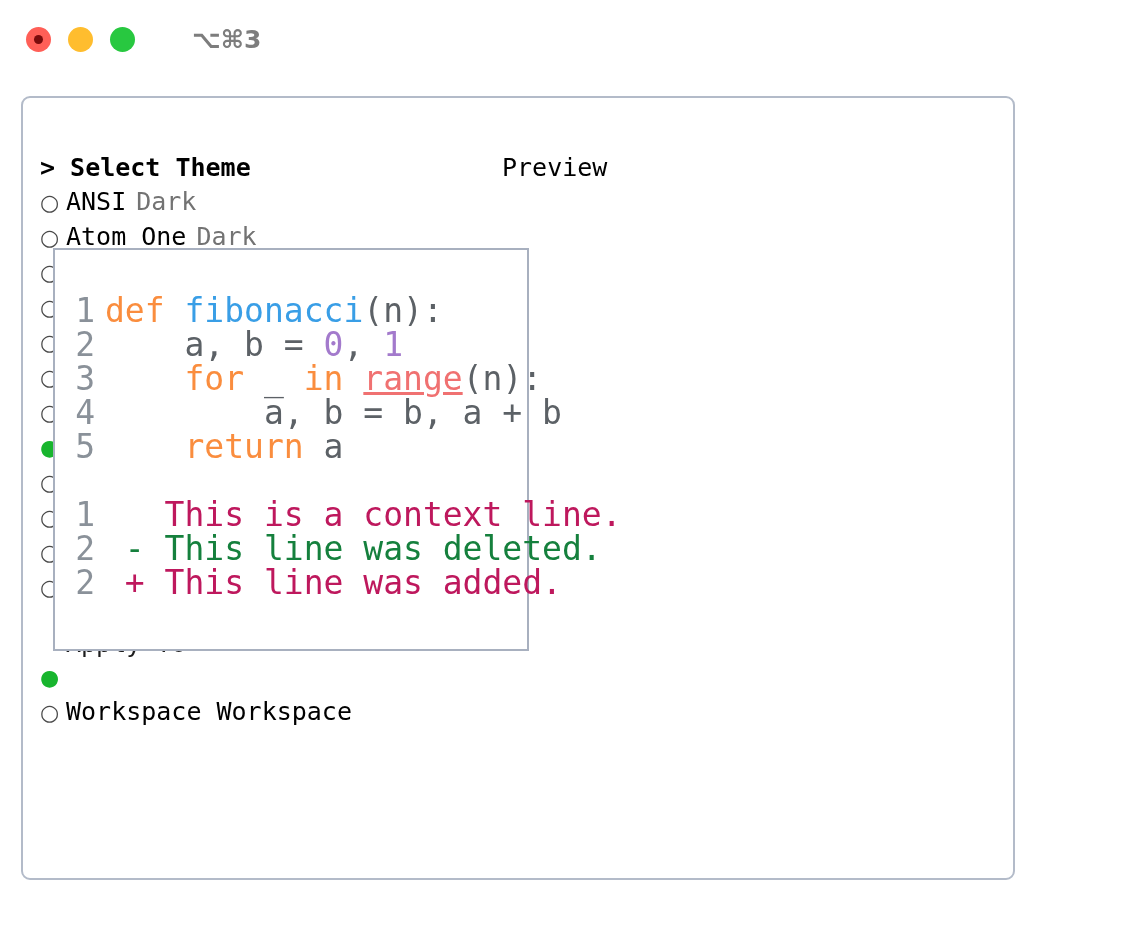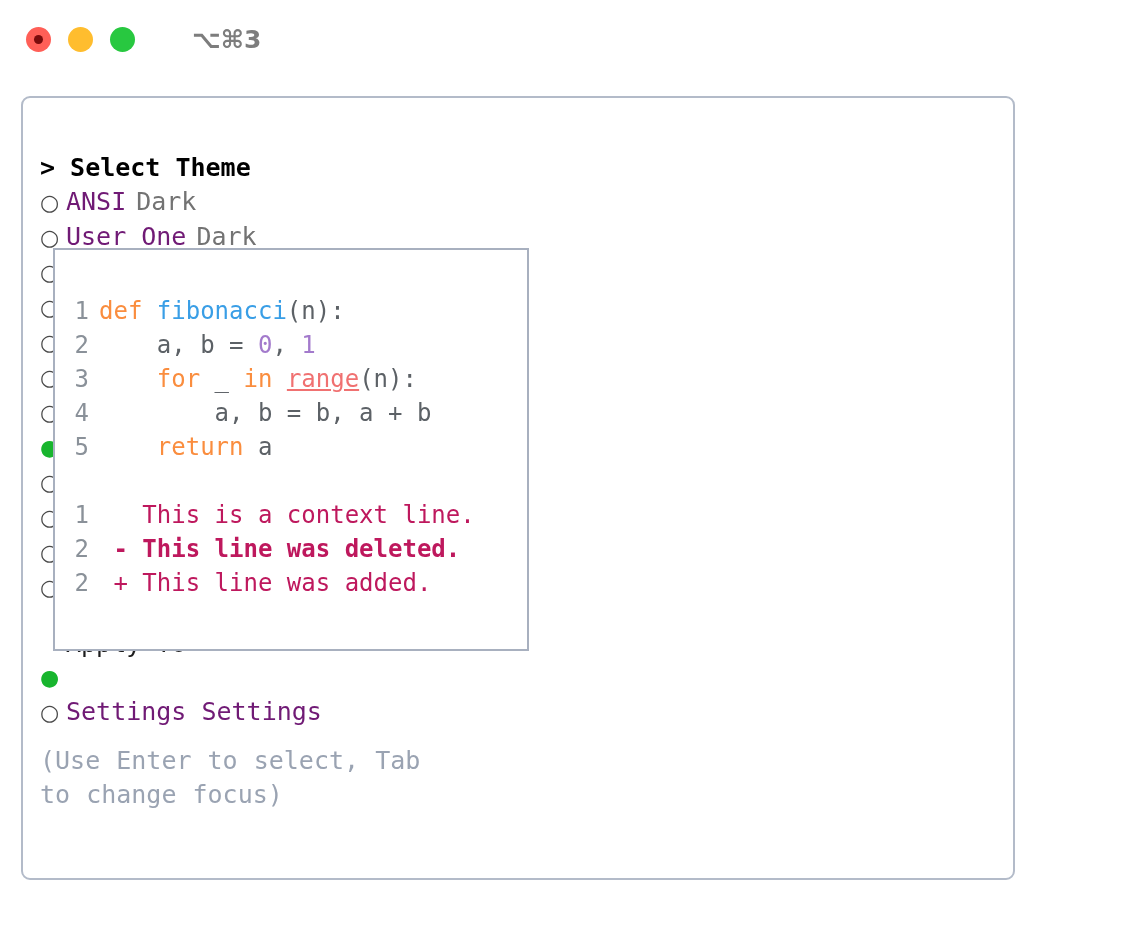--- a/index.html
+++ b/index.html
@@ -124,21 +124,21 @@
     white-space: pre;
   }
   .marker {
     width: 26px;
     flex: 0 0 26px;
     color: #4a4a4a;
     font-size: 22px;
     font-family: "DejaVu Sans", "Liberation Sans", sans-serif;
   }
   .marker.on { color: #18b52e; }
-  .opt-label { color: #701a75; }
+  .opt-label { color: #000000; }
   .opt-row.selected .opt-label { color: #18b52e; }
   .opt-tag {
     color: #737373;
     padding-left: 10px;
   }
 
   .spacer-20 { height: 22px; }
   .spacer-14 { height: 14px; }
 
   .apply-head {
@@ -170,42 +170,42 @@
     left: 30px;
     top: 150px;
     width: 476px;
     height: 403px;
     border: 2px solid #a8b0bf;
     box-sizing: border-box;
     background: #ffffff;
   }
   .code {
     position: absolute;
-    left: 12px;
+    left: 18px;
     top: 44px;
-    font-size: 24px;
+    font-size: 33px;
     line-height: 34px;
     white-space: pre;
   }
   .code-line { white-space: pre; }
   .ln {
     color: #8a9199;
     display: inline-block;
     width: 22px;
     text-align: right;
     margin-right: 10px;
   }
   .kw    { color: #fa8d3e; }
   .fn    { color: #399ee6; }
   .num   { color: #a37acc; }
   .bi    { color: #f07171; text-decoration: underline; }
   .plain { color: #5c6166; }
   .gap   { display: block; height: 34px; }
   .ctx   { color: #be185d; }
-  .del   { color: #be185d; font-weight: bold; }
+  .del   { color: #15803d; }
   .add   { color: #be185d; }
 </style>
 </head>
 <body>
 
 <div class="window">
 
   <div class="titlebar">
     <div class="lights">
       <div class="light red"></div>
@@ -217,47 +217,49 @@
 
   <div class="panel">
     <div class="panel-inner">
 
       <div class="left-col">
 
         <div class="section-head bold">&gt; Select Theme</div>
 
         <div class="opt-list" id="theme-list">
             <div class="opt-row"><span class="marker">○</span><span class="opt-label">ANSI</span><span class="opt-tag">Dark</span></div>
-            <div class="opt-row"><span class="marker">○</span><span class="opt-label">User One</span><span class="opt-tag">Dark</span></div>
+            <div class="opt-row"><span class="marker">○</span><span class="opt-label">Atom One</span><span class="opt-tag">Dark</span></div>
             <div class="opt-row"><span class="marker">○</span><span class="opt-label">Ayu</span><span class="opt-tag">Dark</span></div>
             <div class="opt-row"><span class="marker">○</span><span class="opt-label">Default</span><span class="opt-tag">Dark</span></div>
             <div class="opt-row"><span class="marker">○</span><span class="opt-label">Dracula</span><span class="opt-tag">Dark</span></div>
             <div class="opt-row"><span class="marker">○</span><span class="opt-label">GitHub</span><span class="opt-tag">Dark</span></div>
             <div class="opt-row"><span class="marker">○</span><span class="opt-label">ANSI Light</span><span class="opt-tag">Light</span></div>
             <div class="opt-row selected"><span class="marker on">●</span><span class="opt-label">Ayu Light</span><span class="opt-tag">Light</span></div>
             <div class="opt-row"><span class="marker">○</span><span class="opt-label">Default Light</span><span class="opt-tag">Light</span></div>
             <div class="opt-row"><span class="marker">○</span><span class="opt-label">GitHub Light</span><span class="opt-tag">Light</span></div>
             <div class="opt-row"><span class="marker">○</span><span class="opt-label">Google Code</span><span class="opt-tag">Light</span></div>
             <div class="opt-row"><span class="marker">○</span><span class="opt-label">XCode</span><span class="opt-tag">Light</span></div>
           </div>
 
         <div class="spacer-20"></div>
 
         <div class="apply-head">Apply To</div>
 
         <div class="opt-list" id="apply-list">
             <div class="opt-row selected"><span class="marker on">●</span></div>
-            <div class="opt-row"><span class="marker">○</span><span class="opt-label">Settings Settings</span></div>
+            <div class="opt-row"><span class="marker">○</span><span class="opt-label">Workspace Workspace</span></div>
           </div>
 
         <div class="spacer-14"></div>
 
-        <div class="hint">(Use Enter to select, Tab to change focus)</div>
       </div>
 
+      <div class="right-col">
+        <div class="preview-title">Preview</div>
+      </div>
 
       <div class="preview-box">
         <div class="code" id="code-block"><div class="code-line"><span class="ln">1</span><span class="kw">def </span><span class="fn">fibonacci</span><span class="plain">(n):</span></div><div class="code-line"><span class="ln">2</span><span class="plain">    a, b = </span><span class="num">0</span><span class="plain">, </span><span class="num">1</span></div><div class="code-line"><span class="ln">3</span><span class="plain">    </span><span class="kw">for</span><span class="plain"> _ </span><span class="kw">in</span><span class="plain"> </span><span class="bi">range</span><span class="plain">(n):</span></div><div class="code-line"><span class="ln">4</span><span class="plain">        a, b = b, a + b</span></div><div class="code-line"><span class="ln">5</span><span class="plain">    </span><span class="kw">return</span><span class="plain"> a</span></div><span class="gap"></span><div class="code-line"><span class="ln">1</span><span class="ctx">   This is a context line.</span></div><div class="code-line"><span class="ln">2</span><span class="del"> - This line was deleted.</span></div><div class="code-line"><span class="ln">2</span><span class="add"> + This line was added.</span></div></div>
       </div>
 
     </div>
   </div>
 </div>
 
 </body></html>

